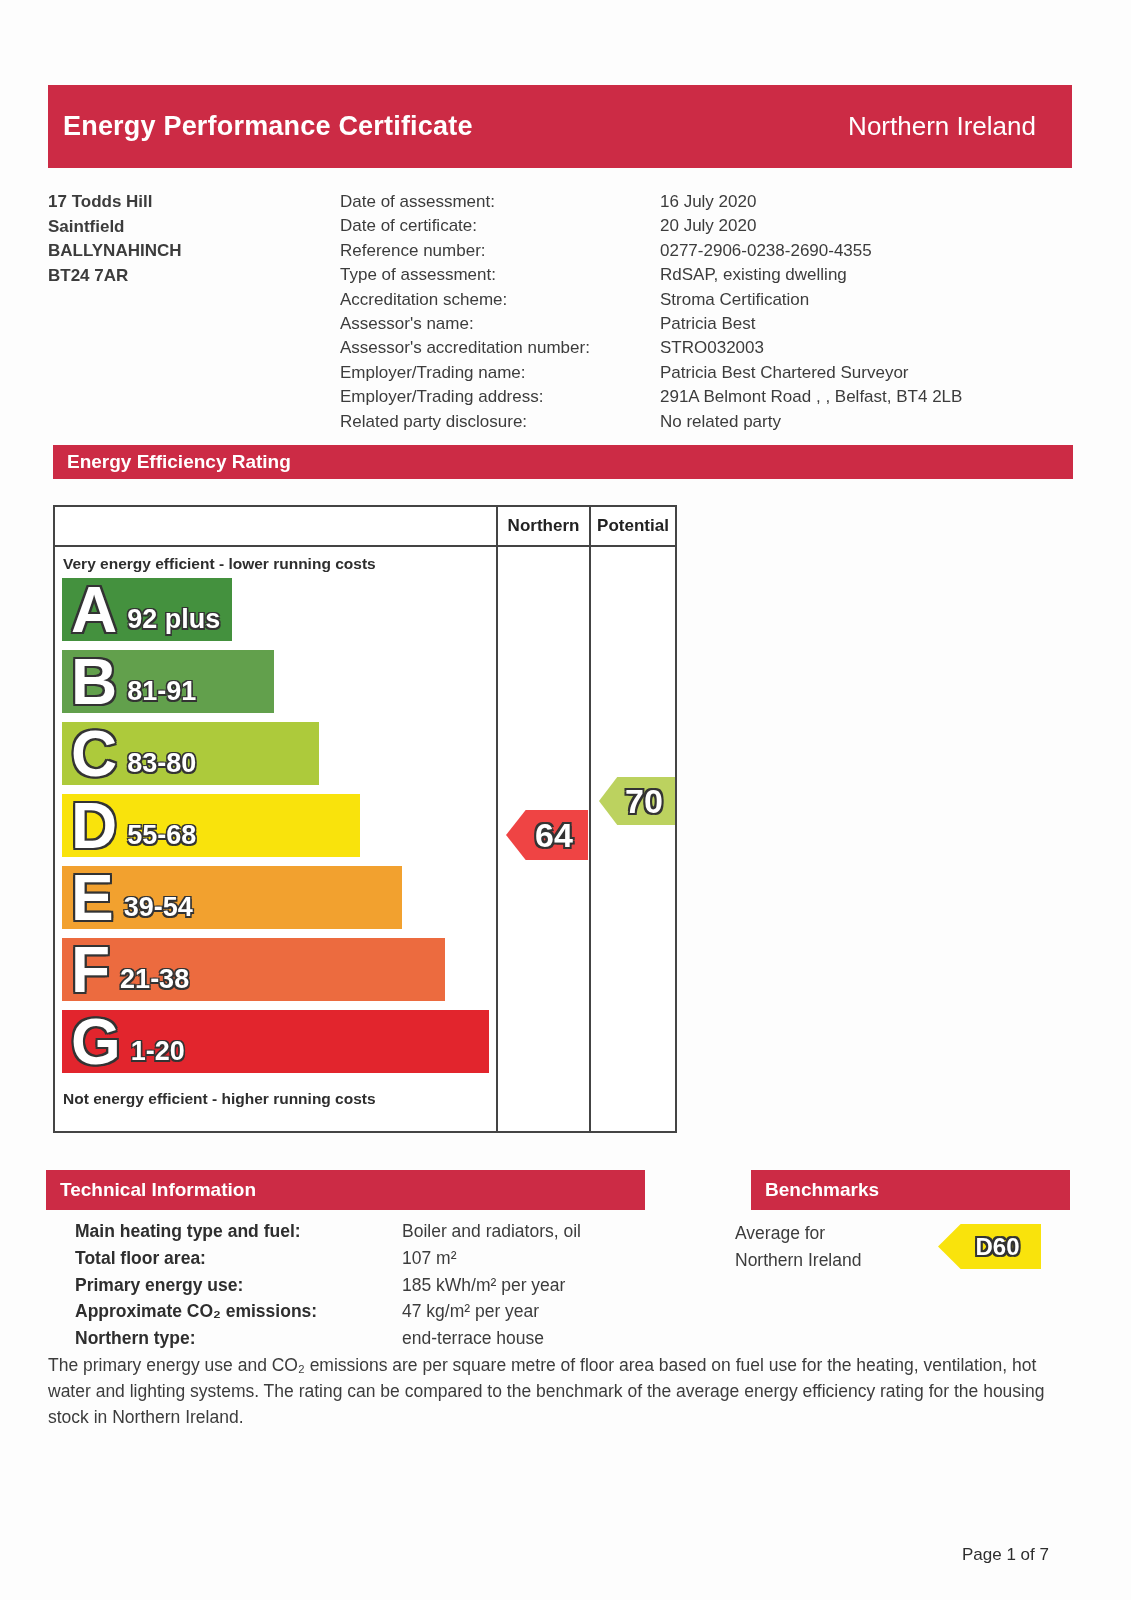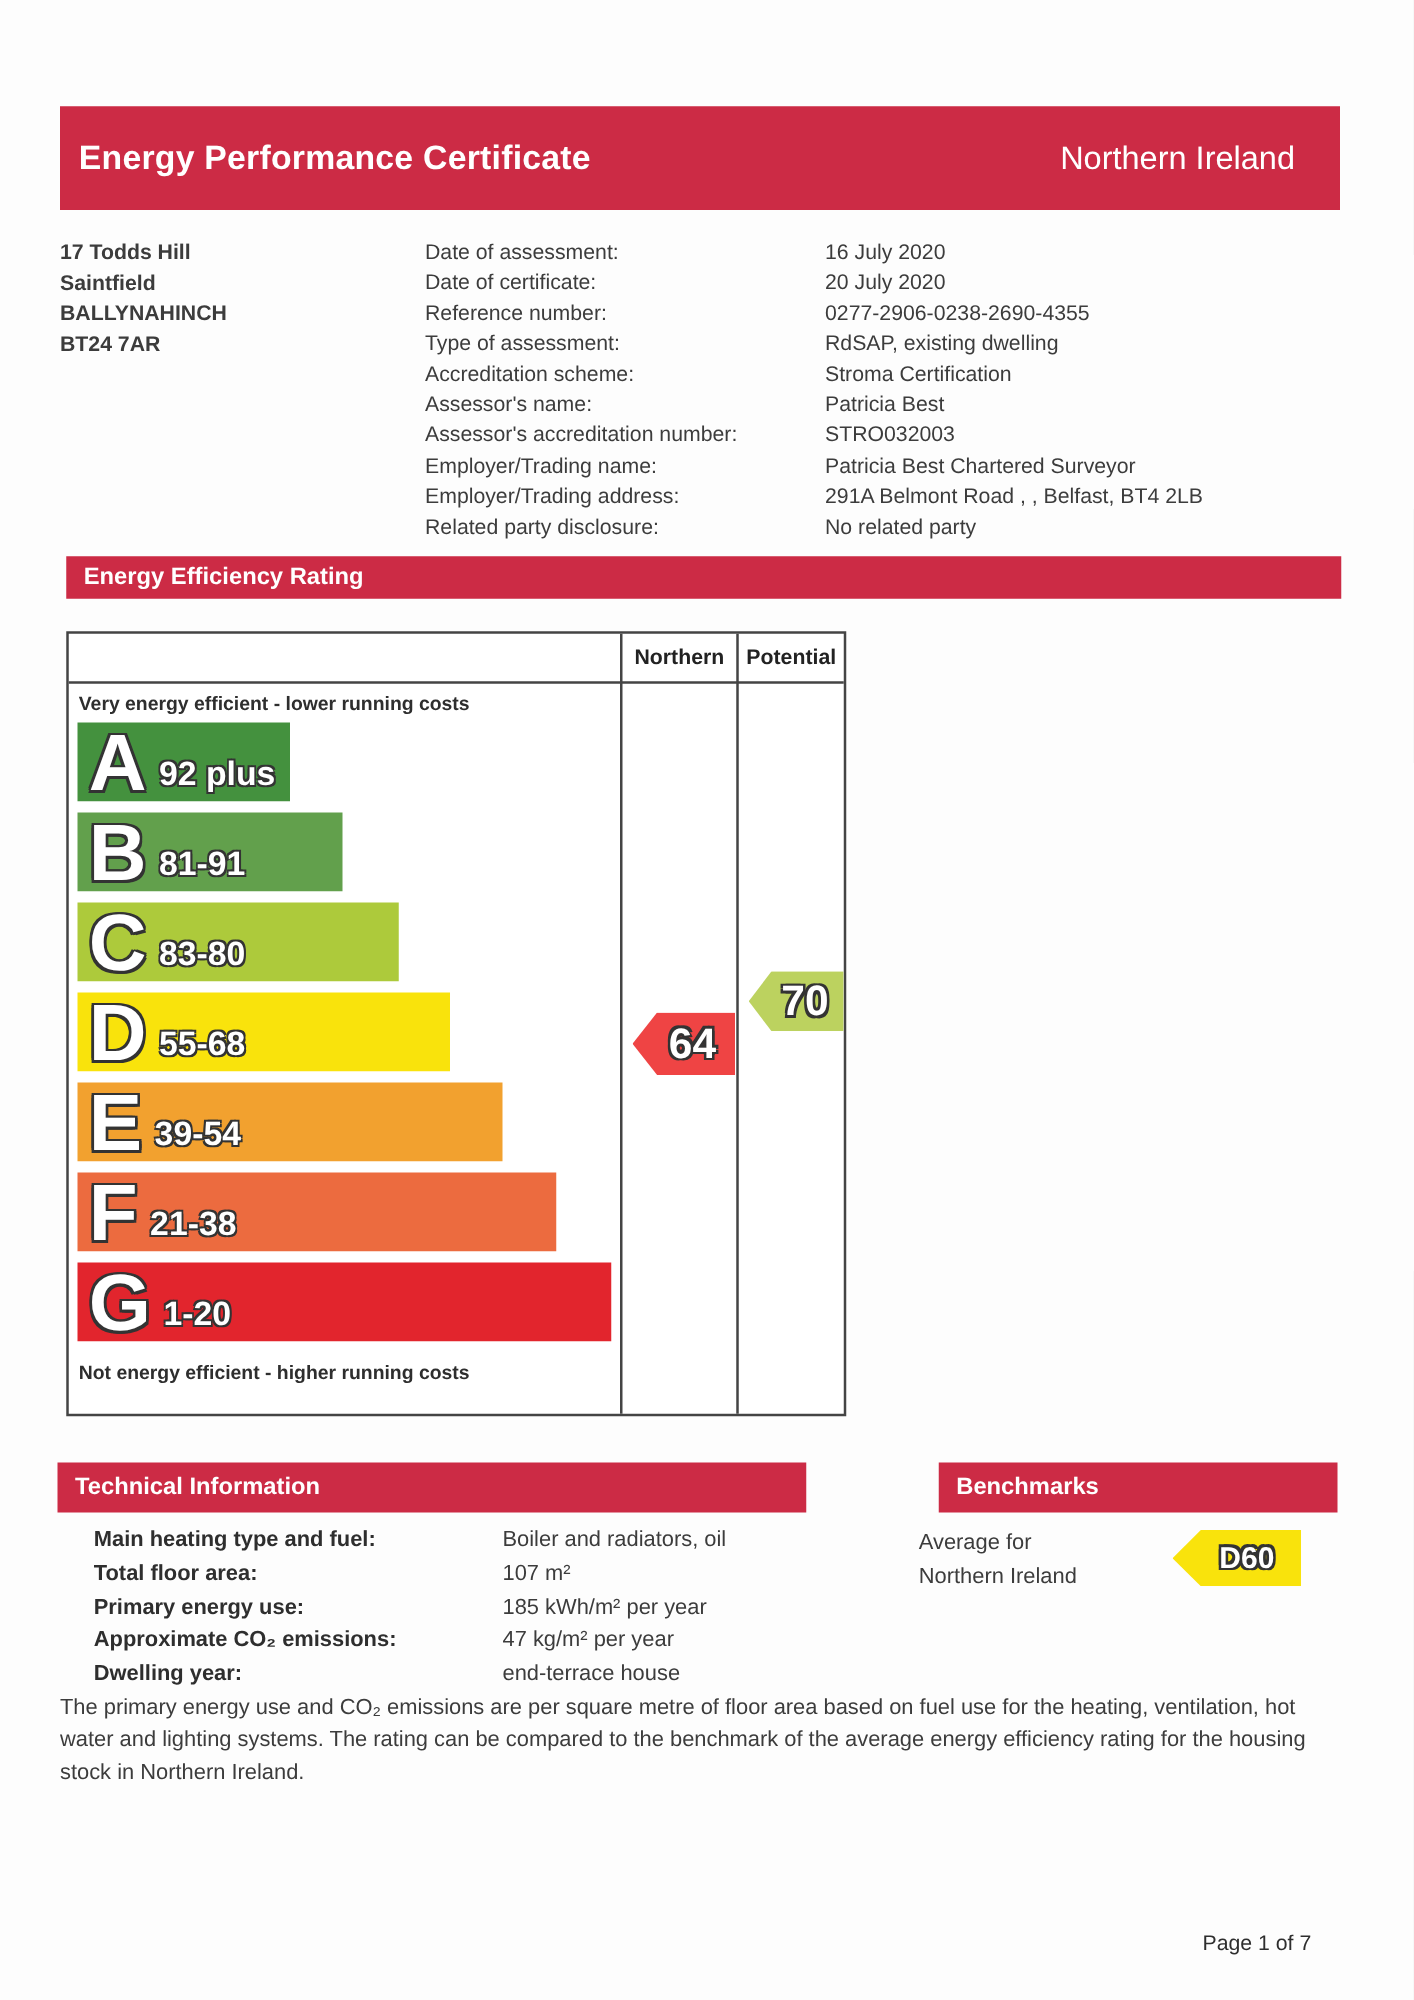--- a/index.html
+++ b/index.html
@@ -234,21 +234,21 @@
     </div>
     <div class="tech-row">
       <span class="tech-label">Primary energy use:</span>
       <span class="tech-value">185 kWh/m² per year</span>
     </div>
     <div class="tech-row">
       <span class="tech-label">Approximate CO₂ emissions:</span>
       <span class="tech-value">47 kg/m² per year</span>
     </div>
     <div class="tech-row">
-      <span class="tech-label">Dwelling year:</span>
+      <span class="tech-label">Northern type:</span>
       <span class="tech-value">end-terrace house</span>
     </div>
   </div>
 
   <div class="bench-text">
     <div>Average for</div>
     <div>Northern Ireland</div>
   </div>
   <div class="bench-badge" style="background: rgb(249, 227, 12);">
     <span>D60</span>

